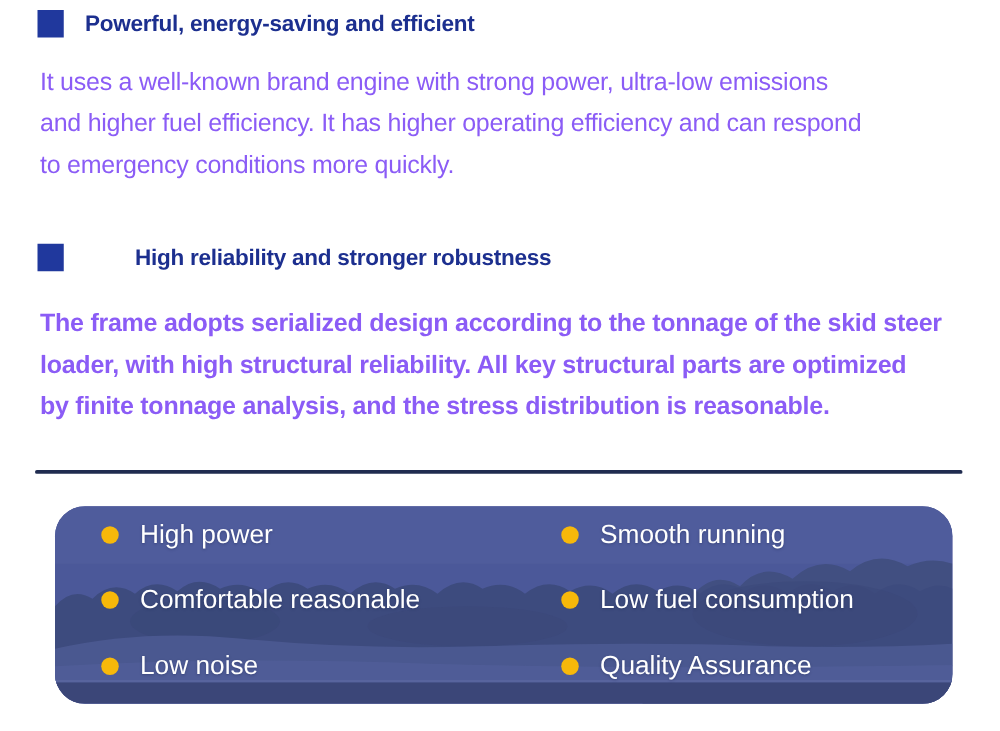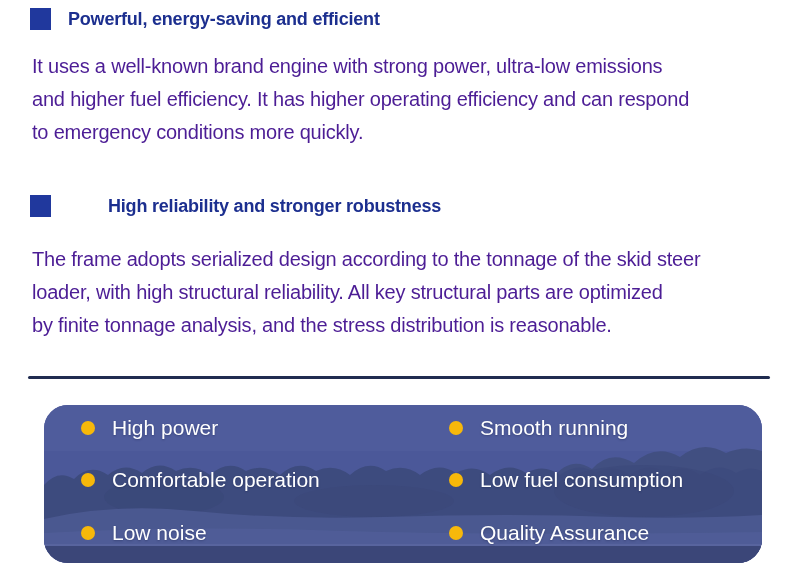--- a/index.html
+++ b/index.html
@@ -17,23 +17,23 @@
   .heading-text {
     margin:0; font-size:18px; font-weight:bold; color:#1c2f8f;
     letter-spacing:-0.2px; white-space:nowrap;
   }
   .heading-row.first  { top:8px; }
   .heading-row.second { top:195px;gap:40px; }
 
   
   .para { position:absolute; left:32px; }
   .para.first  { top:50px; }
-  .para.second { top:243px; }
+  .para.second { top:243px;font-weight:bold; }
   .para-line {
-    font-size:20px; line-height:33px; color:#4c1d95;
+    font-size:20px; line-height:33px; color:#8b5cf6;
     letter-spacing:-0.2px; white-space:nowrap;
   }
 
   
   .divider {
     position:absolute; left:28px; top:376px; width:742px; height:3px;
     background:#202c50; border-radius:2px;
   }
 
   
@@ -112,21 +112,21 @@
 
       <rect width="718" height="158" fill="#3f4b8e" opacity="0.18"></rect>
     </svg>
 
     <div class="feature-item col-l row-0">
       <span class="feature-dot"></span>
       <span class="feature-label">High power</span>
     </div>
     <div class="feature-item col-l row-1">
       <span class="feature-dot"></span>
-      <span class="feature-label">Comfortable operation</span>
+      <span class="feature-label">Comfortable reasonable</span>
     </div>
     <div class="feature-item col-l row-2">
       <span class="feature-dot"></span>
       <span class="feature-label">Low noise</span>
     </div>
 
     <div class="feature-item col-r row-0">
       <span class="feature-dot"></span>
       <span class="feature-label">Smooth running</span>
     </div>

